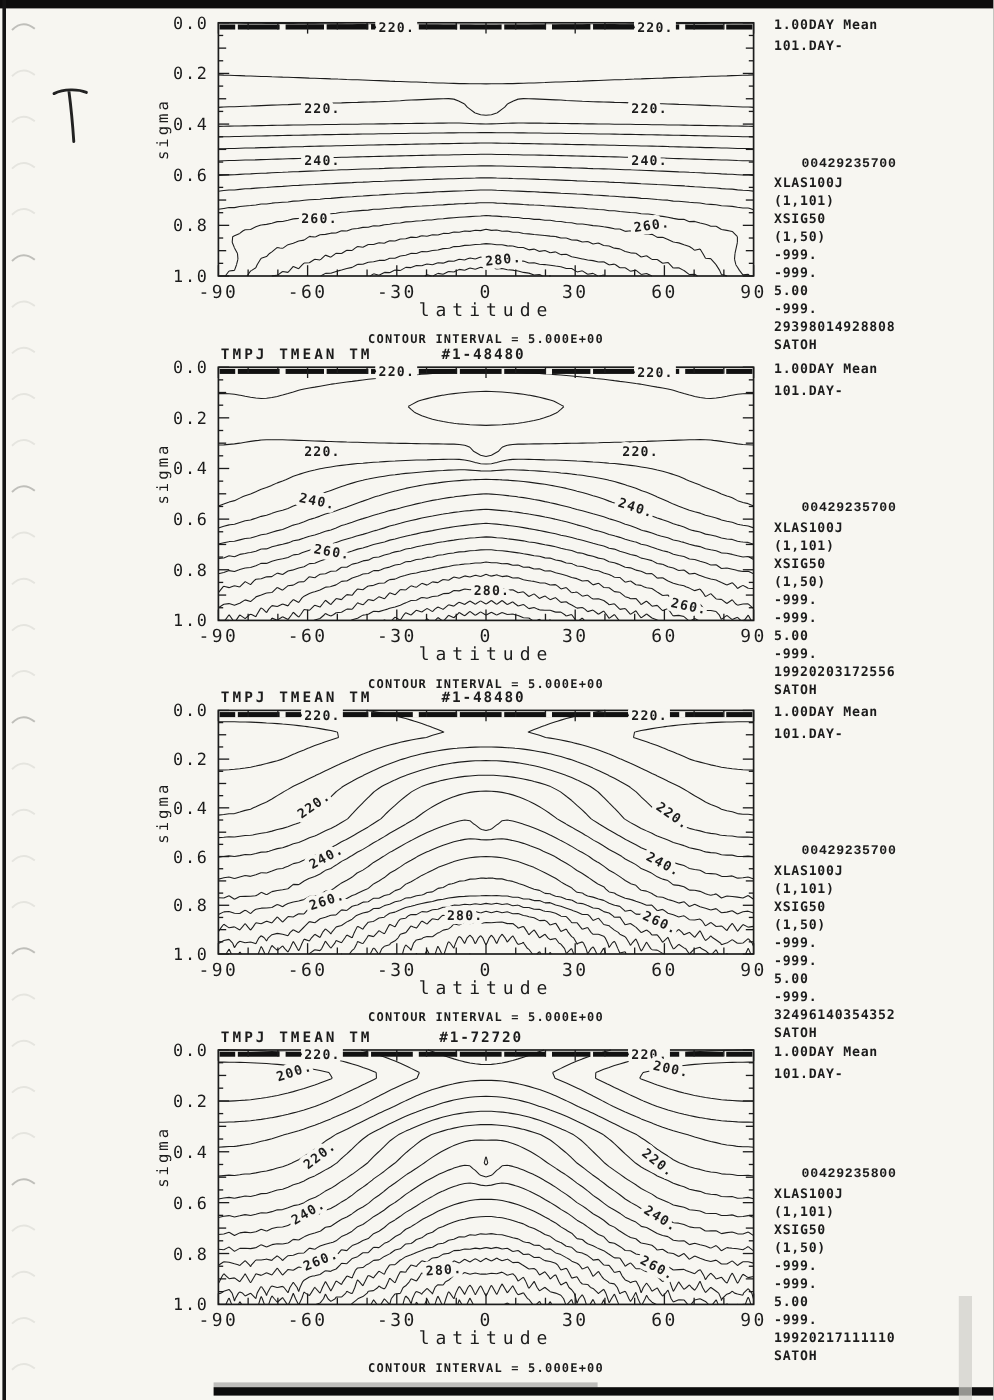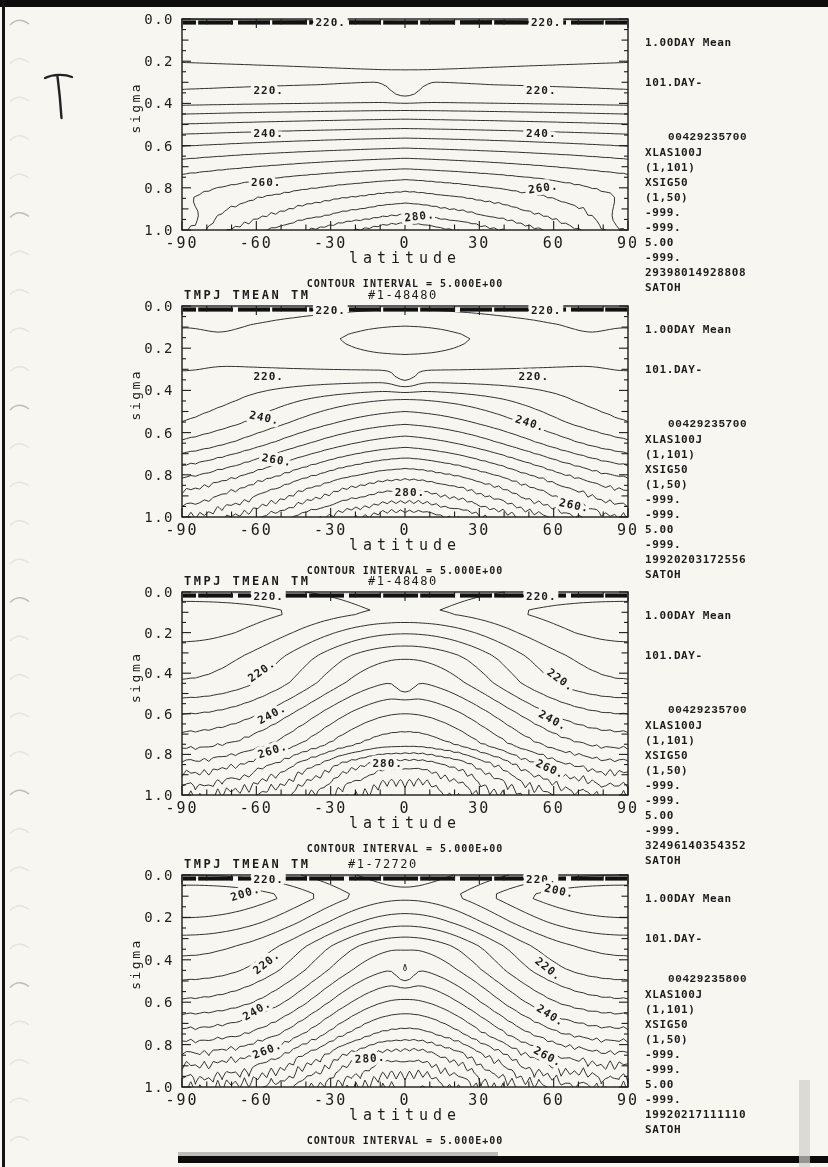--- a/index.html
+++ b/index.html
@@ -5,23 +5,23 @@
   html,body{margin:0;padding:0;background:#9a9a96;}
   .page{position:relative;width:828px;height:1167px;background:#f7f6f1;overflow:hidden;
         font-family:"DejaVu Sans Mono","Liberation Mono",monospace;color:#1c1c1c;}
   .scan-top{position:absolute;left:0;top:0;width:828px;height:7px;background:#0d0d0d;}
   .scan-left{position:absolute;left:2px;top:0;width:3px;height:1167px;background:#141414;}
   .scan-bottom{position:absolute;left:178px;top:1156px;width:650px;height:7px;background:#0c0c0c;}
   .scan-bottom-smudge{position:absolute;left:178px;top:1152px;width:320px;height:4px;background:#777;opacity:.45;}
   .scan-right-smudge{position:absolute;left:799px;top:1080px;width:11px;height:87px;background:#cfcfc9;opacity:.7;}
   svg{position:absolute;left:0;top:0;}
   .ptitle{position:absolute;font-size:12px;font-weight:700;letter-spacing:2.5px;white-space:pre;}
-  .pid{position:absolute;font-size:12px;font-weight:400;letter-spacing:1.5px;white-space:pre;}
+  .pid{position:absolute;font-size:12px;font-weight:700;letter-spacing:1.5px;white-space:pre;}
   .rhead,.rinfo{position:absolute;left:645px;font-size:11px;font-weight:700;letter-spacing:.6px;}
-  .rhead div{line-height:17.5px;margin-top:22px;}
+  .rhead div{line-height:17.5px;}
   .rinfo div{line-height:15px;}
   .rinfo div:first-child{padding-left:23px;font-family:Liberation Mono, monospace;}
   .footer{position:absolute;left:240px;width:330px;text-align:center;font-size:10px;font-weight:700;letter-spacing:1px;}
 </style>
 </head>
 <body>
 
 <div class="page">
   <div class="scan-top"></div>
   <div class="scan-left"></div>
@@ -622,21 +622,21 @@
         <div>(1,50)</div>
         <div>-999.</div>
         <div>-999.</div>
         <div>5.00</div>
         <div>-999.</div>
         <div>32496140354352</div>
         <div>SATOH</div>
       </div>
       <div class="footer" style="top: 843px;">CONTOUR INTERVAL = 5.000E+00</div>
       <div class="ptitle" style="left: 184px; top: 857px;">TMPJ TMEAN TM</div>
-      <div class="pid" style="left: 348px; top: 857px;">#1-72720</div>
+      <div class="pid" style="left: 366px; top: 857px;">#1-72720</div>
       <div class="rhead" style="top: 868px;">
         <div>1.00DAY Mean</div>
         <div>101.DAY-</div>
       </div>
       <div class="rinfo" style="top: 972px;">
         <div>00429235800</div>
         <div>XLAS100J</div>
         <div>(1,101)</div>
         <div>XSIG50</div>
         <div>(1,50)</div>

